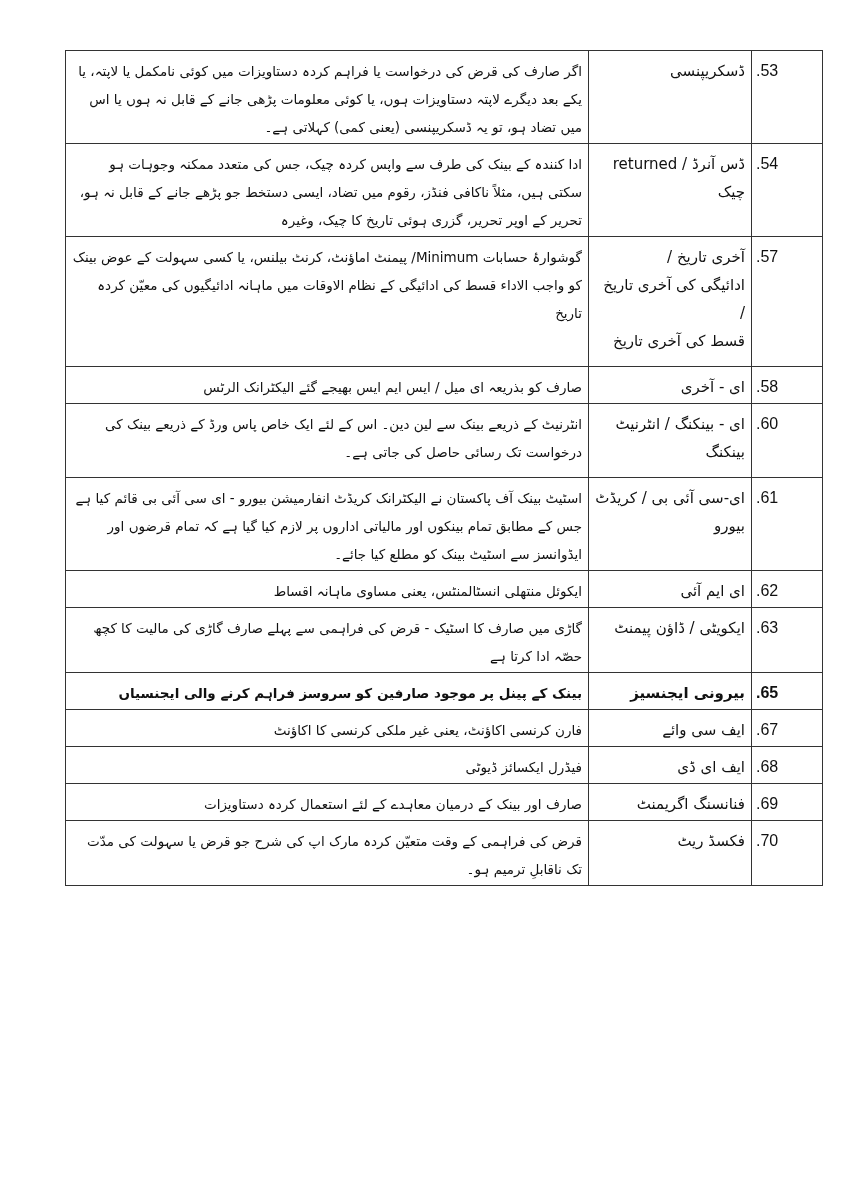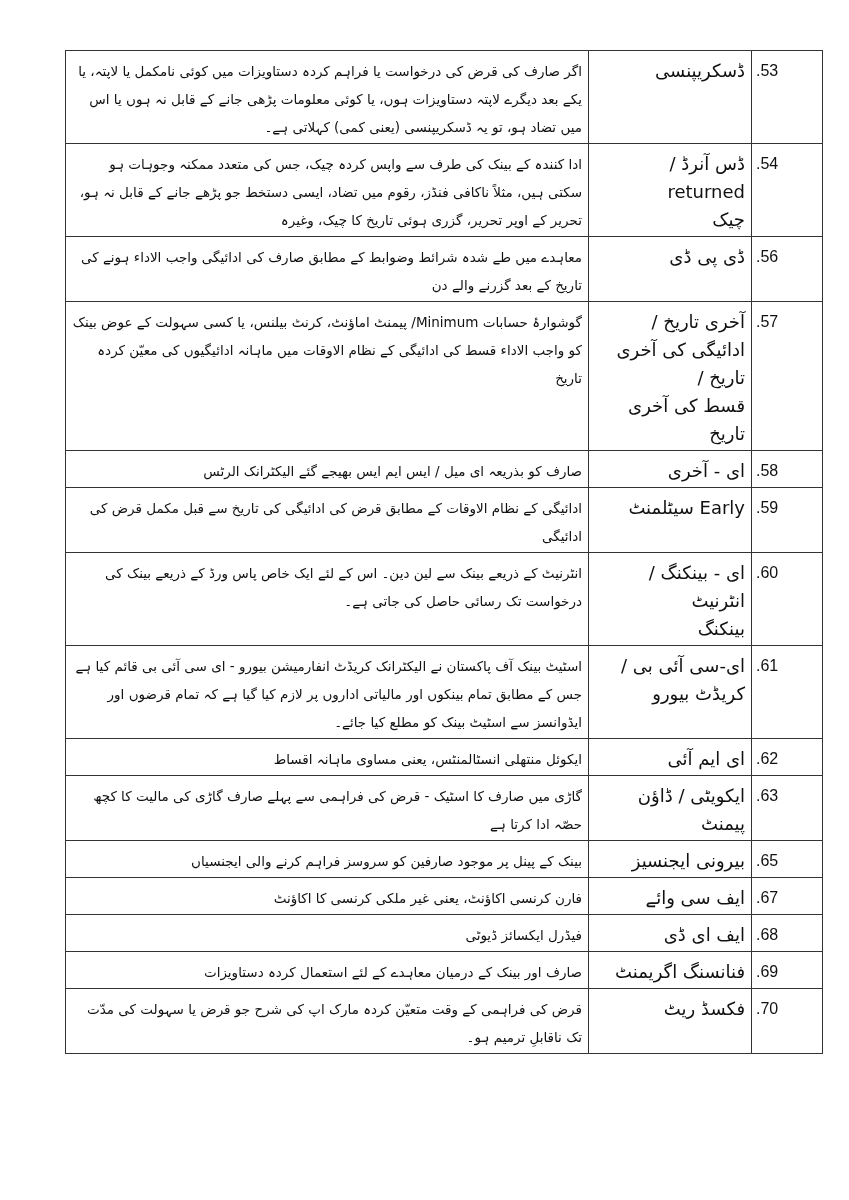--- a/index.html
+++ b/index.html
@@ -4,21 +4,21 @@
 <style>
   html, body { margin: 0; padding: 0; background: #ffffff; }
   body { width: 849px; height: 1200px; position: relative; overflow: hidden;
          font-family: "DejaVu Sans", sans-serif; color: #111; }
   #glossary { position: absolute; left: 65px; top: 50px; width: 720px;
               border-collapse: collapse; table-layout: fixed; }
   #glossary td { border: 1.3px solid #333; vertical-align: top; padding: 0; }
   td.def { width: 510px; direction: rtl; text-align: right;
            font-size: 13.5px; line-height: 28px; padding: 6px 6px 2px 6px !important; }
   td.term { width: 150px; direction: rtl; text-align: right;
-            font-size: 18px; line-height: 28px; padding: 6px 6px 2px 6px !important; }
+            font-size: 15px; line-height: 28px; padding: 6px 6px 2px 6px !important; }
   td.num { width: 58px; text-align: left; font-family: "Liberation Sans", sans-serif;
            font-size: 16px; line-height: 28px; padding: 6px 8px 2px 4px !important; }
   .term-line { display: block; }
 </style>
 </head>
 <body>
 
 <table id="glossary">
   <tbody id="glossary-body">
       <tr style="height: 71px;">
@@ -29,49 +29,35 @@
         <td class="num">.53</td>
       </tr>
       <tr style="height: 69px;">
         <td class="def">ادا کنندہ کے بینک کی طرف سے واپس کردہ چیک، جس کی متعدد ممکنہ وجوہات ہو سکتی ہیں، مثلاً ناکافی فنڈز، رقوم میں تضاد، ایسی دستخط جو پڑھے جانے کے قابل نہ ہو، تحریر کے اوپر تحریر، گزری ہوئی تاریخ کا چیک، وغیرہ</td>
         <td class="term">
           <span class="term-line">ڈس آنرڈ / returned</span>
           <span class="term-line">چیک</span>
         </td>
         <td class="num">.54</td>
       </tr>
-      <tr style="height: 65px;">
-        <td class="def">معاہدے میں طے شدہ شرائط وضوابط کے مطابق صارف کی ادائیگی واجب الاداء ہونے کی تاریخ کے بعد گزرنے والے دن</td>
-        <td class="term">
-          <span class="term-line">ڈی پی ڈی</span>
-        </td>
-        <td class="num">.56</td>
-      </tr>
       <tr style="height: 130px;">
         <td class="def">گوشوارۂ حسابات Minimum/ پیمنٹ اماؤنٹ، کرنٹ بیلنس، یا کسی سہولت کے عوض بینک کو واجب الاداء قسط کی ادائیگی کے نظام الاوقات میں ماہانہ ادائیگیوں کی معیّن کردہ تاریخ</td>
         <td class="term">
           <span class="term-line">آخری تاریخ /</span>
           <span class="term-line">ادائیگی کی آخری تاریخ /</span>
           <span class="term-line">قسط کی آخری تاریخ</span>
         </td>
         <td class="num">.57</td>
       </tr>
       <tr style="height: 35px;">
         <td class="def">صارف کو بذریعہ ای میل / ایس ایم ایس بھیجے گئے الیکٹرانک الرٹس</td>
         <td class="term">
           <span class="term-line">ای - آخری</span>
         </td>
         <td class="num">.58</td>
-      </tr>
-      <tr style="height: 32px;">
-        <td class="def">ادائیگی کے نظام الاوقات کے مطابق قرض کی ادائیگی کی تاریخ سے قبل مکمل قرض کی ادائیگی</td>
-        <td class="term">
-          <span class="term-line">Early سیٹلمنٹ</span>
-        </td>
-        <td class="num">.59</td>
       </tr>
       <tr style="height: 74px;">
         <td class="def">انٹرنیٹ کے ذریعے بینک سے لین دین۔ اس کے لئے ایک خاص پاس ورڈ کے ذریعے بینک کی درخواست تک رسائی حاصل کی جاتی ہے۔</td>
         <td class="term">
           <span class="term-line">ای - بینکنگ / انٹرنیٹ</span>
           <span class="term-line">بینکنگ</span>
         </td>
         <td class="num">.60</td>
       </tr>
       <tr style="height: 72px;">
@@ -88,21 +74,21 @@
         </td>
         <td class="num">.62</td>
       </tr>
       <tr style="height: 32px;">
         <td class="def">گاڑی میں صارف کا اسٹیک - قرض کی فراہمی سے پہلے صارف گاڑی کی مالیت کا کچھ حصّہ ادا کرتا ہے</td>
         <td class="term">
           <span class="term-line">ایکویٹی / ڈاؤن پیمنٹ</span>
         </td>
         <td class="num">.63</td>
       </tr>
-      <tr style="height: 36px;">
+      <tr style="height: 36px; font-weight: bold;">
         <td class="def">بینک کے پینل پر موجود صارفین کو سروسز فراہم کرنے والی ایجنسیاں</td>
         <td class="term">
           <span class="term-line">بیرونی ایجنسیز</span>
         </td>
         <td class="num">.65</td>
       </tr>
       <tr style="height: 34px;">
         <td class="def">فارن کرنسی اکاؤنٹ، یعنی غیر ملکی کرنسی کا اکاؤنٹ</td>
         <td class="term">
           <span class="term-line">ایف سی وائے</span>

